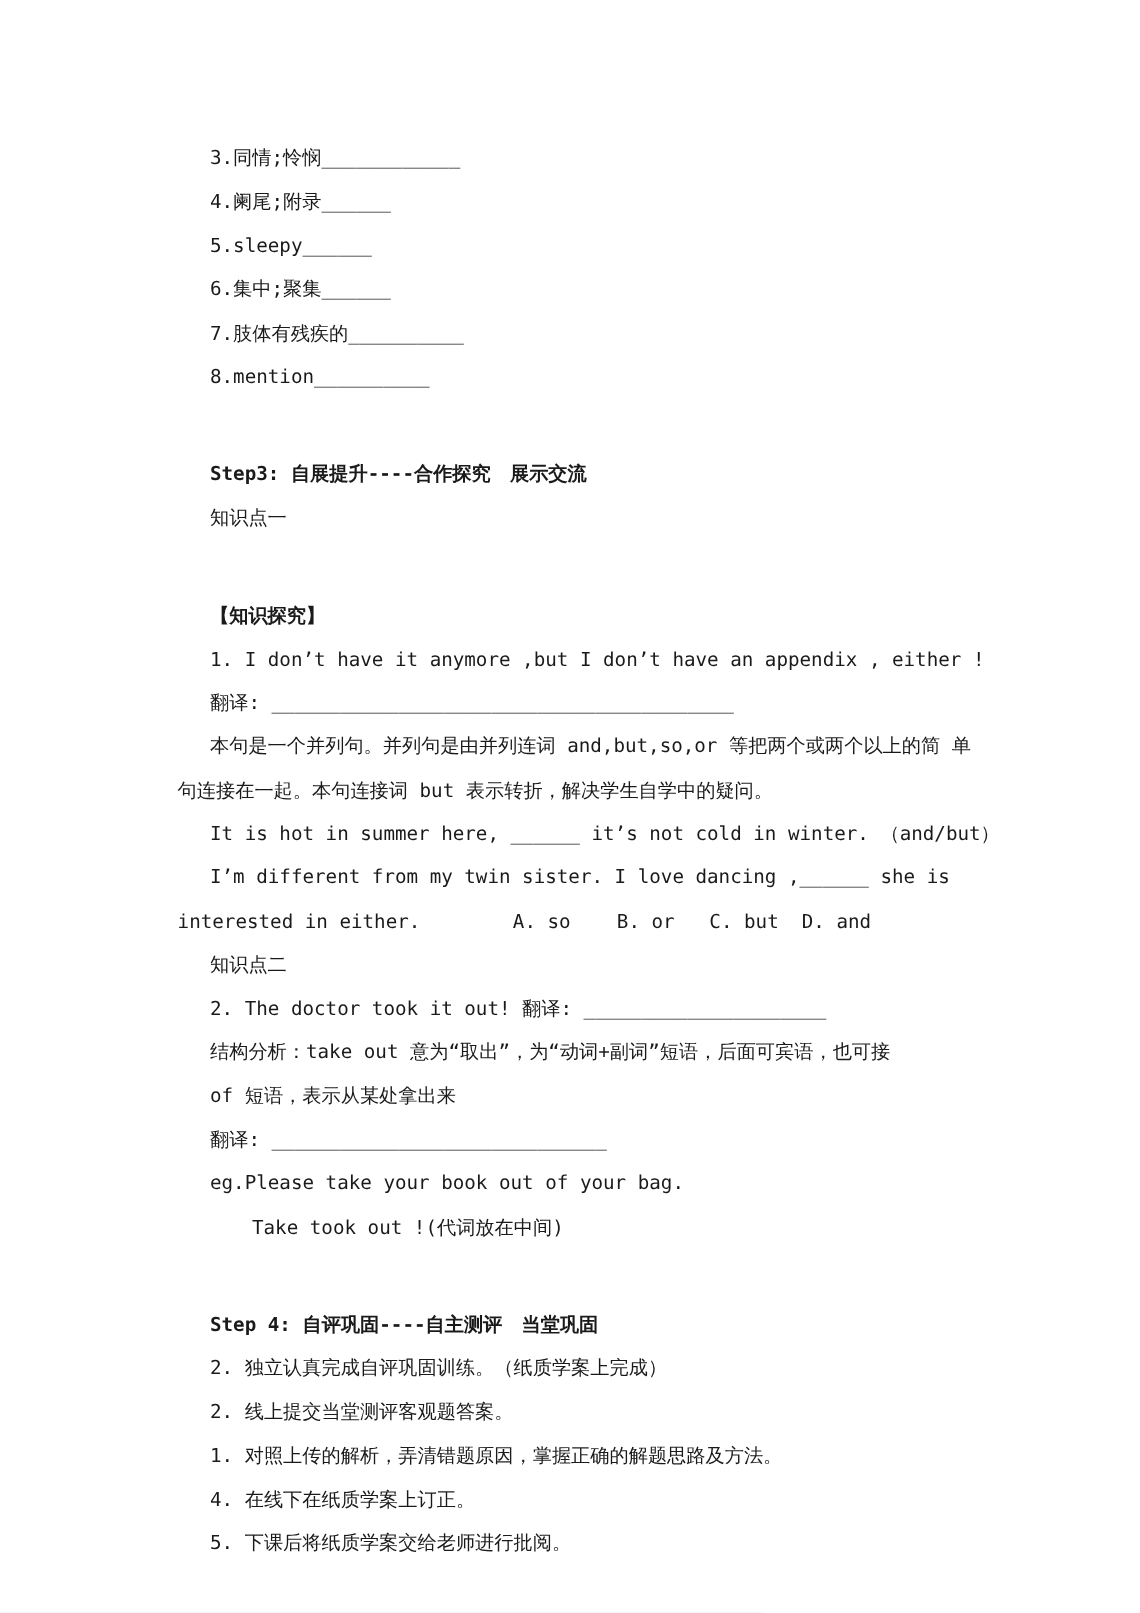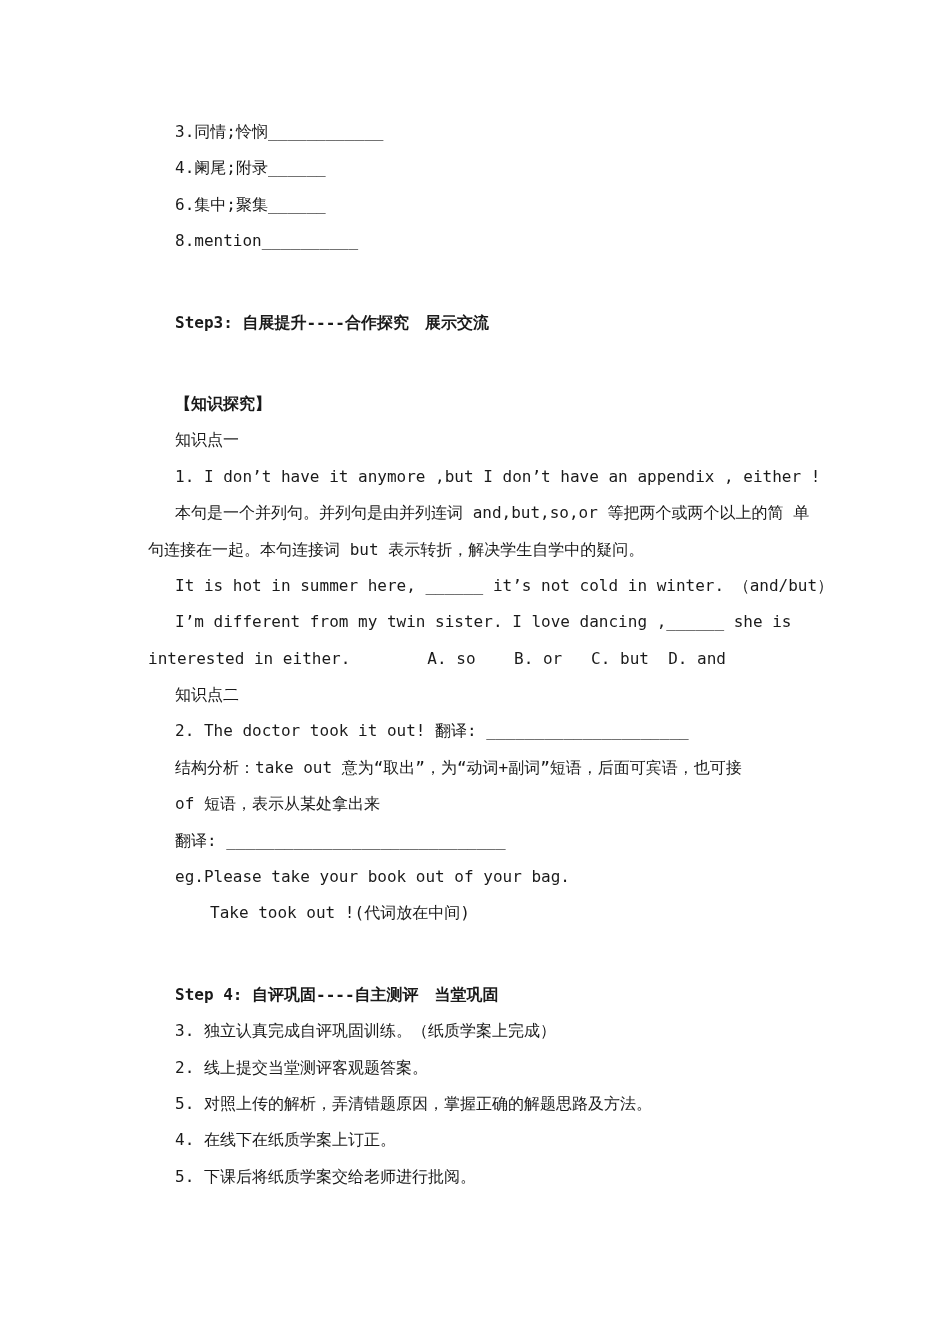--- a/index.html
+++ b/index.html
@@ -30,38 +30,41 @@
   .i2{padding-left:62px;}
   .bold{font-weight:bold;margin-top:45px;}
 </style>
 </head>
 <body>
 
 <div class="page">
   <div class="content" id="content">
       <div class="line i1">3.同情;怜悯____________</div>
       <div class="line i1">4.阑尾;附录______</div>
+      <div class="line i1">5.sleepy______</div>
       <div class="line i1">6.集中;聚集______</div>
+      <div class="line i1">7.肢体有残疾的__________</div>
       <div class="line i1">8.mention__________</div>
       <div class="line i1 bold">Step3: 自展提升----合作探究　展示交流</div>
+      <div class="line i1">知识点一</div>
       <div class="line i1 bold">【知识探究】</div>
-      <div class="line i1">知识点一</div>
       <div class="line i1">1. I don’t have it anymore ,but I don’t have an appendix , either !</div>
+      <div class="line i1">翻译: ________________________________________</div>
       <div class="line i1">本句是一个并列句。并列句是由并列连词 and,but,so,or 等把两个或两个以上的简 单</div>
       <div class="line i0">句连接在一起。本句连接词 but 表示转折，解决学生自学中的疑问。</div>
       <div class="line i1">It is hot in summer here, ______ it’s not cold in winter. （and/but）</div>
       <div class="line i1">I’m different from my twin sister. I love dancing ,______ she is</div>
       <div class="line i0">interested in either.        A. so    B. or   C. but  D. and</div>
       <div class="line i1">知识点二</div>
       <div class="line i1">2. The doctor took it out! 翻译: _____________________</div>
       <div class="line i1">结构分析：take out 意为“取出”，为“动词+副词”短语，后面可宾语，也可接</div>
       <div class="line i1">of 短语，表示从某处拿出来</div>
       <div class="line i1">翻译: _____________________________</div>
       <div class="line i1">eg.Please take your book out of your bag.</div>
       <div class="line i2">Take took out !(代词放在中间)</div>
       <div class="line i1 bold">Step 4: 自评巩固----自主测评　当堂巩固</div>
-      <div class="line i1">3. 独立认真完成自评巩固训练。（纸质学案上完成）</div>
+      <div class="line i1">2. 独立认真完成自评巩固训练。（纸质学案上完成）</div>
       <div class="line i1">2. 线上提交当堂测评客观题答案。</div>
-      <div class="line i1">5. 对照上传的解析，弄清错题原因，掌握正确的解题思路及方法。</div>
+      <div class="line i1">1. 对照上传的解析，弄清错题原因，掌握正确的解题思路及方法。</div>
       <div class="line i1">4. 在线下在纸质学案上订正。</div>
       <div class="line i1">5. 下课后将纸质学案交给老师进行批阅。</div>
     </div>
 </div>
 
 </body></html>

